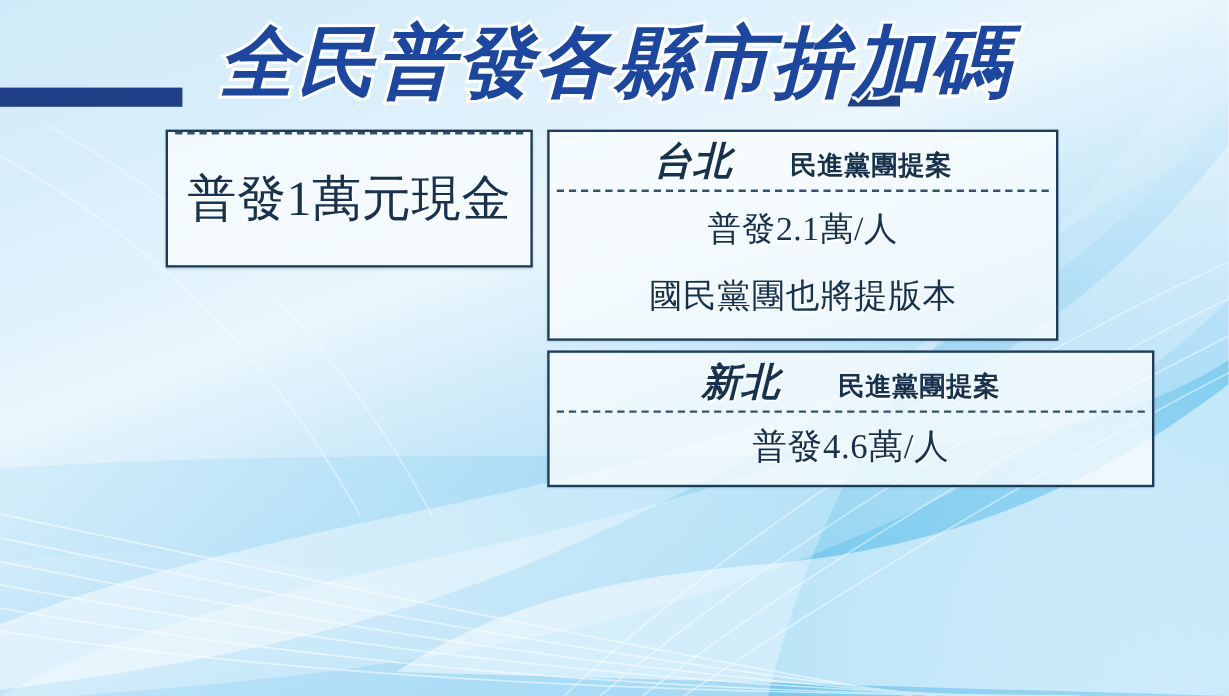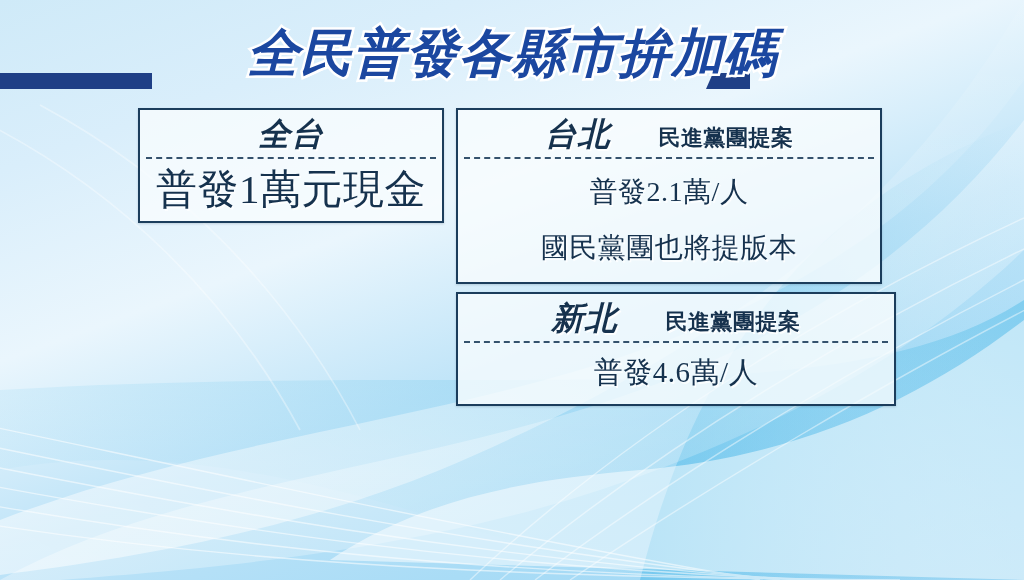--- a/index.html
+++ b/index.html
@@ -53,21 +53,21 @@
     background: #1f3f86;
     clip-path: polygon(16% 0%, 100% 0%, 100% 100%, 0% 100%);
   }
 
   .headline {
     position: absolute;
     left: 0;
     top: 22px;
     width: 1024px;
     text-align: center;
-    font-size: 52px;
+    font-size: 65px;
     line-height: 62px;
     font-weight: 700;
     font-style: italic;
     letter-spacing: 1px;
     color: #1b47a0;
     -webkit-text-stroke: 5px #ffffff;
     paint-order: stroke fill;
     white-space: nowrap;
     text-shadow:
       2px 2px 0 rgba(255,255,255,0.9),
@@ -138,21 +138,21 @@
     color: #16324e;
     letter-spacing: 0.5px;
     white-space: nowrap;
     text-shadow: 1.5px 1.5px 0 rgba(255,255,255,0.8);
   }
 
   
   #card-all      { left: 138px; top: 108px; width: 306px; height: 115px; }
   #card-taipei   { left: 456px; top: 108px; width: 426px; height: 176px; }
   #card-hsinchu  { left: 138px; top: 292px; width: 306px; height: 114px; }
-  #card-newtaipei{ left: 456px; top: 292px; width: 440px; height: 114px; }
+  #card-newtaipei{ left: 456px; top: 292px; width: 506px; height: 114px; }
 
   #card-all .body-line      { font-size: 41px; }
   #card-hsinchu .body-line  { font-size: 41px; }
   #card-taipei .body-line   { font-size: 28px; line-height: 56px; }
   #card-newtaipei .body-line{ font-size: 29px; }
 </style>
 </head>
 <body>
 
 <div id="stage">
@@ -201,24 +201,20 @@
       <path d="M 40 105 C 180 180 290 295 360 430" stroke-width="1.6"></path>
     </g>
     <path d="M 330 560 C 420 500 520 480 640 470 C 800 456 920 400 1024 320 L 1024 580 Z" fill="#ffffff" opacity="0.5"></path>
   </svg>
 
   <div class="title-bar"></div>
   <div class="title-tail"></div>
   <div class="headline">全民普發各縣市拚加碼</div>
 
   <div class="card" id="card-all">
-    <div class="card-head">
-      <span class="card-title">全台</span>
-
-    </div>
     <div class="divider"></div>
     <div class="card-body">
       <div class="body-line">普發1萬元現金</div>
     </div>
   </div>
 
   <div class="card" id="card-taipei">
     <div class="card-head">
       <span class="card-title">台北</span>
       <span class="card-note">民進黨團提案</span>

